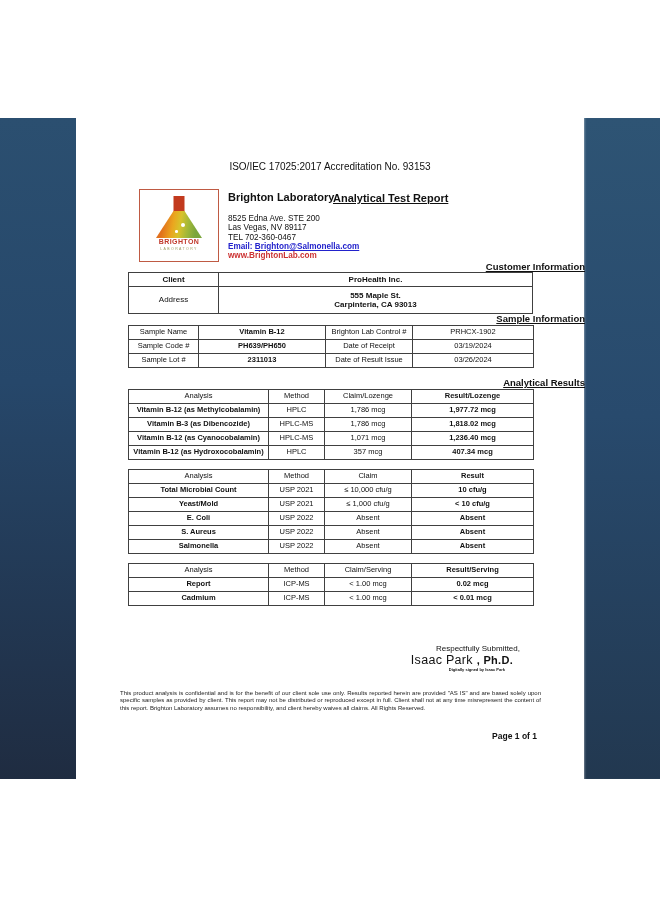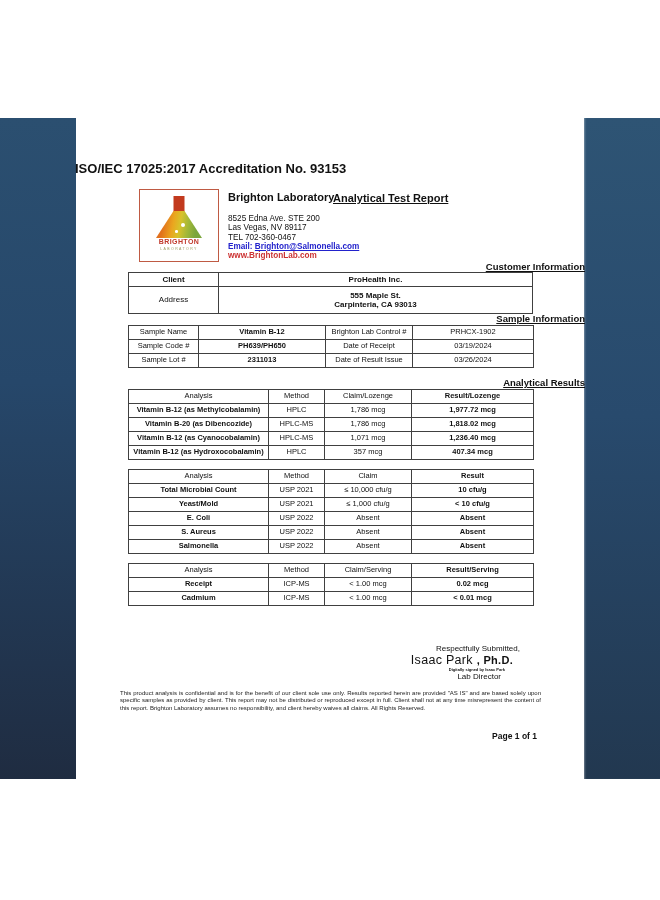--- a/index.html
+++ b/index.html
@@ -2,22 +2,22 @@
 <html><head>
 <meta charset="utf-8">
 <style>
   html,body{margin:0;padding:0;}
   body{width:660px;height:900px;background:#ffffff;position:relative;overflow:hidden;
        font-family:"Liberation Sans","DejaVu Sans",sans-serif;color:#111;}
   .panel{position:absolute;top:118px;width:76px;height:661px;}
   .panel-left{left:0;background:linear-gradient(180deg,#2b4f70 0%,#26476a 40%,#1f2c41 100%);}
   .panel-right{left:584px;background:linear-gradient(180deg,#2e5474 0%,#284a6d 45%,#223850 100%);
        box-shadow:inset 2px 0 2px -1px rgba(255,255,255,.35);}
-  .iso{position:absolute;left:75px;width:510px;top:161px;
-       font-size:13px;font-weight:bold;}
+  .iso{position:absolute;left:75px;width:510px;top:161px;text-align:center;
+       font-size:10px;font-weight:normal;}
   
   .logo-box{position:absolute;left:139px;top:189px;width:78px;height:71px;
        border:1px solid #bf5a43;background:#fff;}
   .flask{position:absolute;top:6px;left:0;width:100%;height:42px;}
   .flask-neck{position:absolute;left:50%;top:0;transform:translateX(-50%);
        width:11px;height:17px;background:#c23a1e;}
   .flask-body{position:absolute;left:50%;top:15px;transform:translateX(-50%);
        width:46px;height:27px;
        background:linear-gradient(100deg,#e2711d 18%,#eaa61f 38%,#d8c22a 52%,#a3b838 68%,#7ba63b 85%);
        clip-path:polygon(38% 0,62% 0,100% 100%,0% 100%);}
@@ -155,21 +155,21 @@
     <td>Claim/Lozenge</td>
     <td class="bold">Result/Lozenge</td>
   </tr>
   <tr>
     <td class="bold">Vitamin B-12 (as Methylcobalamin)</td>
     <td>HPLC</td>
     <td>1,786 mcg</td>
     <td class="bold">1,977.72 mcg</td>
   </tr>
   <tr>
-    <td class="bold">Vitamin B-20 (as Dibencozide)</td>
+    <td class="bold">Vitamin B-3 (as Dibencozide)</td>
     <td>HPLC-MS</td>
     <td>1,786 mcg</td>
     <td class="bold">1,818.02 mcg</td>
   </tr>
   <tr>
     <td class="bold">Vitamin B-12 (as Cyanocobalamin)</td>
     <td>HPLC-MS</td>
     <td>1,071 mcg</td>
     <td class="bold">1,236.40 mcg</td>
   </tr>
@@ -237,36 +237,35 @@
       <col style="width:122px">
     </colgroup>
   <tbody>
       <tr>
     <td>Analysis</td>
     <td>Method</td>
     <td>Claim/Serving</td>
     <td class="bold">Result/Serving</td>
   </tr>
   <tr>
-    <td class="bold">Receipt</td>
+    <td class="bold">Report</td>
     <td>ICP-MS</td>
     <td>&lt; 1.00 mcg</td>
     <td class="bold">0.02 mcg</td>
   </tr>
   <tr>
     <td class="bold">Cadmium</td>
     <td>ICP-MS</td>
     <td>&lt; 1.00 mcg</td>
     <td class="bold">&lt; 0.01 mcg</td>
   </tr>
 </tbody>
   </table>
 
 <div class="sig">
   <div class="sig-line1">Respectfully Submitted,</div>
   <div class="sig-name"><span>Isaac Park</span>&nbsp;<span class="sig-suffix">, Ph.D.</span></div>
   <div class="sig-digital">Digitally signed by Isaac Park</div>
-  <div class="sig-role">Lab Director</div>
 </div>
 
 <div class="disclaimer">This product analysis is confidential and is for the benefit of our client sole use only. Results reported herein are provided "AS IS" and are based solely upon specific samples as provided by client. This report may not be distributed or reproduced except in full. Client shall not at any time misrepresent the content of this report. Brighton Laboratory assumes no responsibility, and client hereby waives all claims. All Rights Reserved.</div>
 
 <div class="page-num">Page 1 of 1</div>
 
 </body></html>

